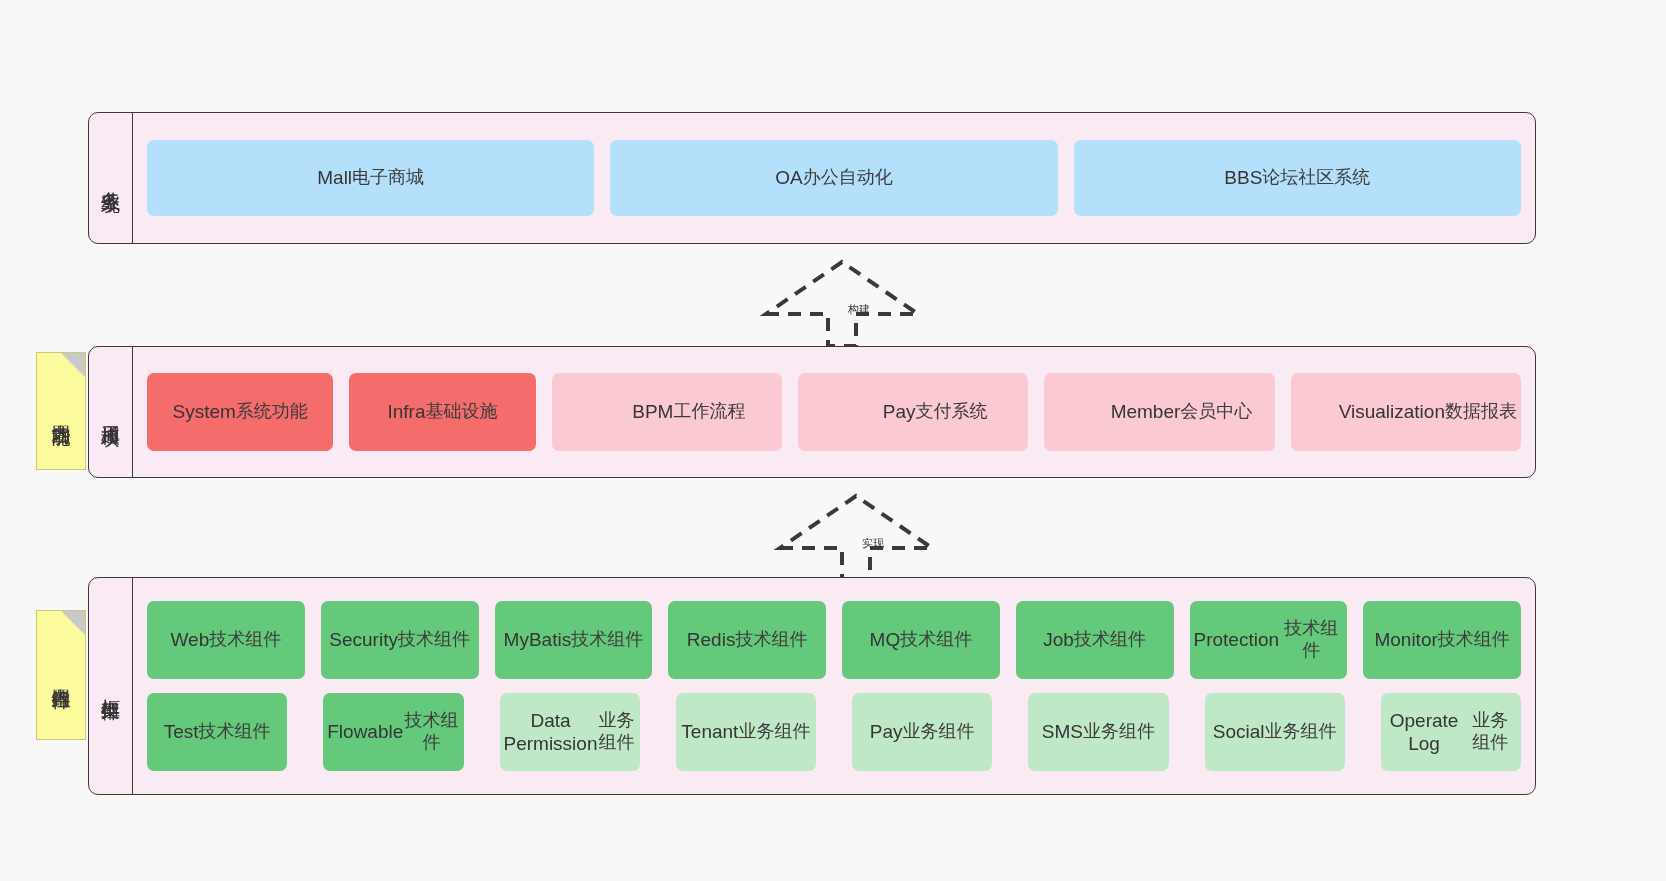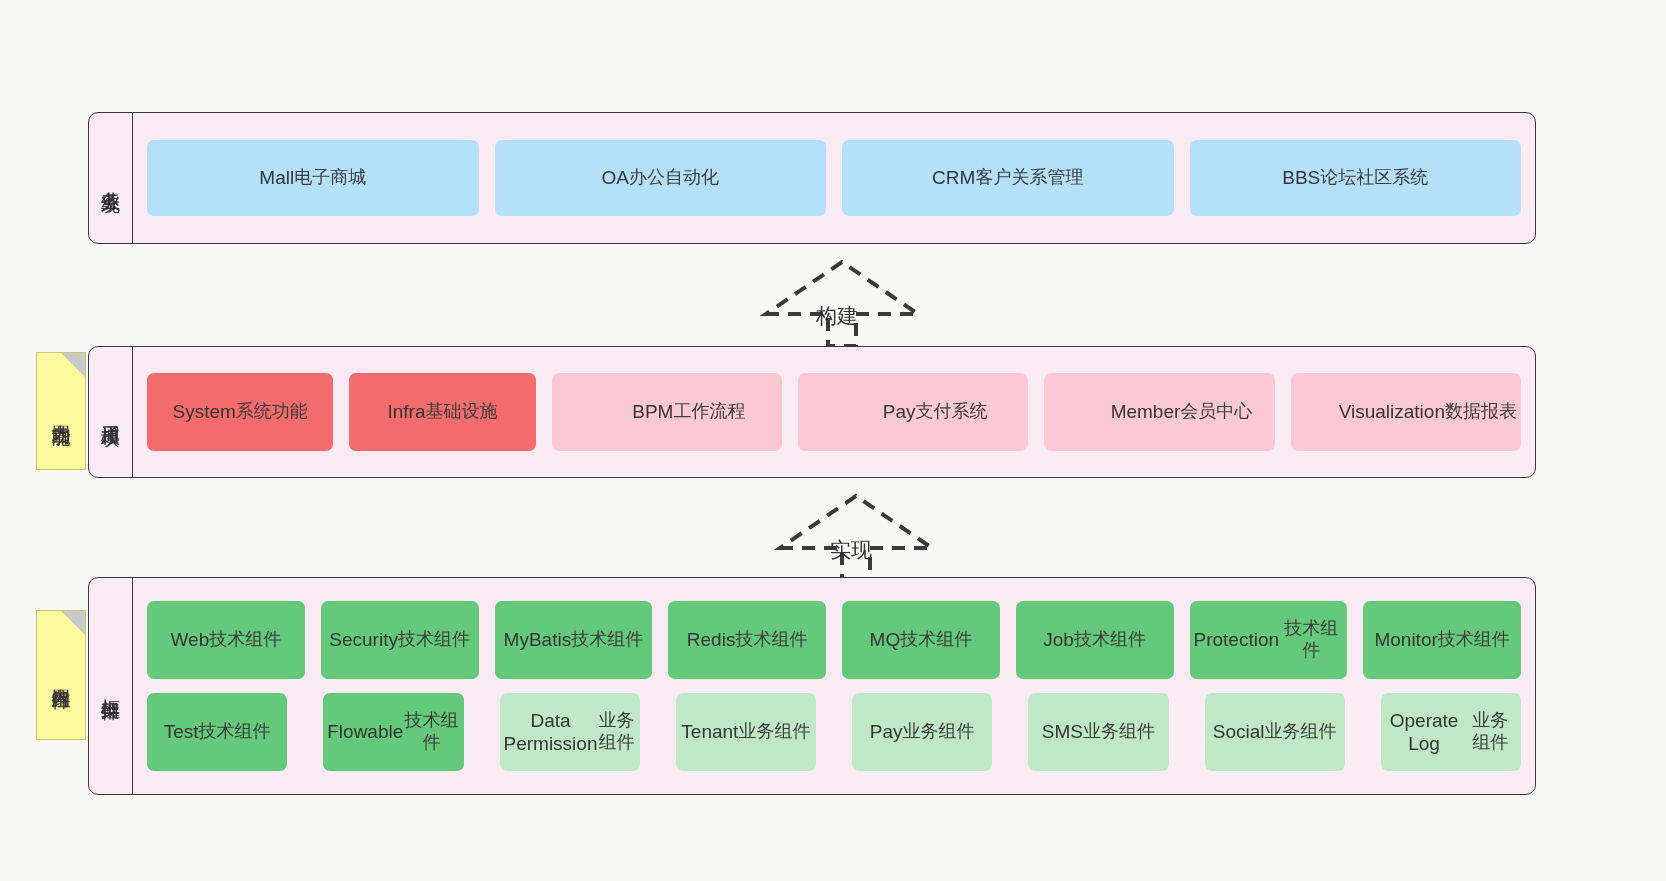--- a/index.html
+++ b/index.html
@@ -115,49 +115,45 @@
     border-left: 24px solid transparent;
     border-top: 24px solid #c9c9c9;
   }
 
   
   .arrow-wrap {
     position: absolute;
   }
   .arrow-label {
     position: absolute;
-    font-size: 21px;
+    font-size: 11px;
     color: #333333;
     white-space: nowrap;
     background: transparent;
-    text-align: left;
+    text-align: right;
   }
 </style>
 </head>
 <body>
 
 <div id="canvas">
 
   <div class="layer" id="layer-0" style="left:88px; top:112px; width:1448px; height:132px;">
     <div class="layer-title">业务系统</div>
     <div class="layer-body">
       <div class="row" style="height:76px;">
         <div class="box blue">
           <span class="t1">Mall</span>
           <span class="t2">电子商城</span>
         </div>
         <div class="box blue">
           <span class="t1">OA</span>
           <span class="t2">办公自动化</span>
         </div>
         <div class="box blue">
-          <span class="t1">CRM</span>
-          <span class="t2">客户关系管理</span>
-        </div>
-        <div class="box blue">
           <span class="t1">BBS</span>
           <span class="t2">论坛社区系统</span>
         </div>
       </div>
     </div>
   </div>
 
   <div class="arrow-wrap" style="left:758px; top:258px; width:160px; height:90px;">
     <svg width="160" height="90" viewBox="0 0 160 90">
       <path d="M 8 56 L 70 56 L 70 88 L 98 88 L 98 56 L 160 56 L 84 4 Z" fill="none" stroke="#3a3a3a" stroke-width="4" stroke-dasharray="13 9" stroke-linejoin="miter"></path>

